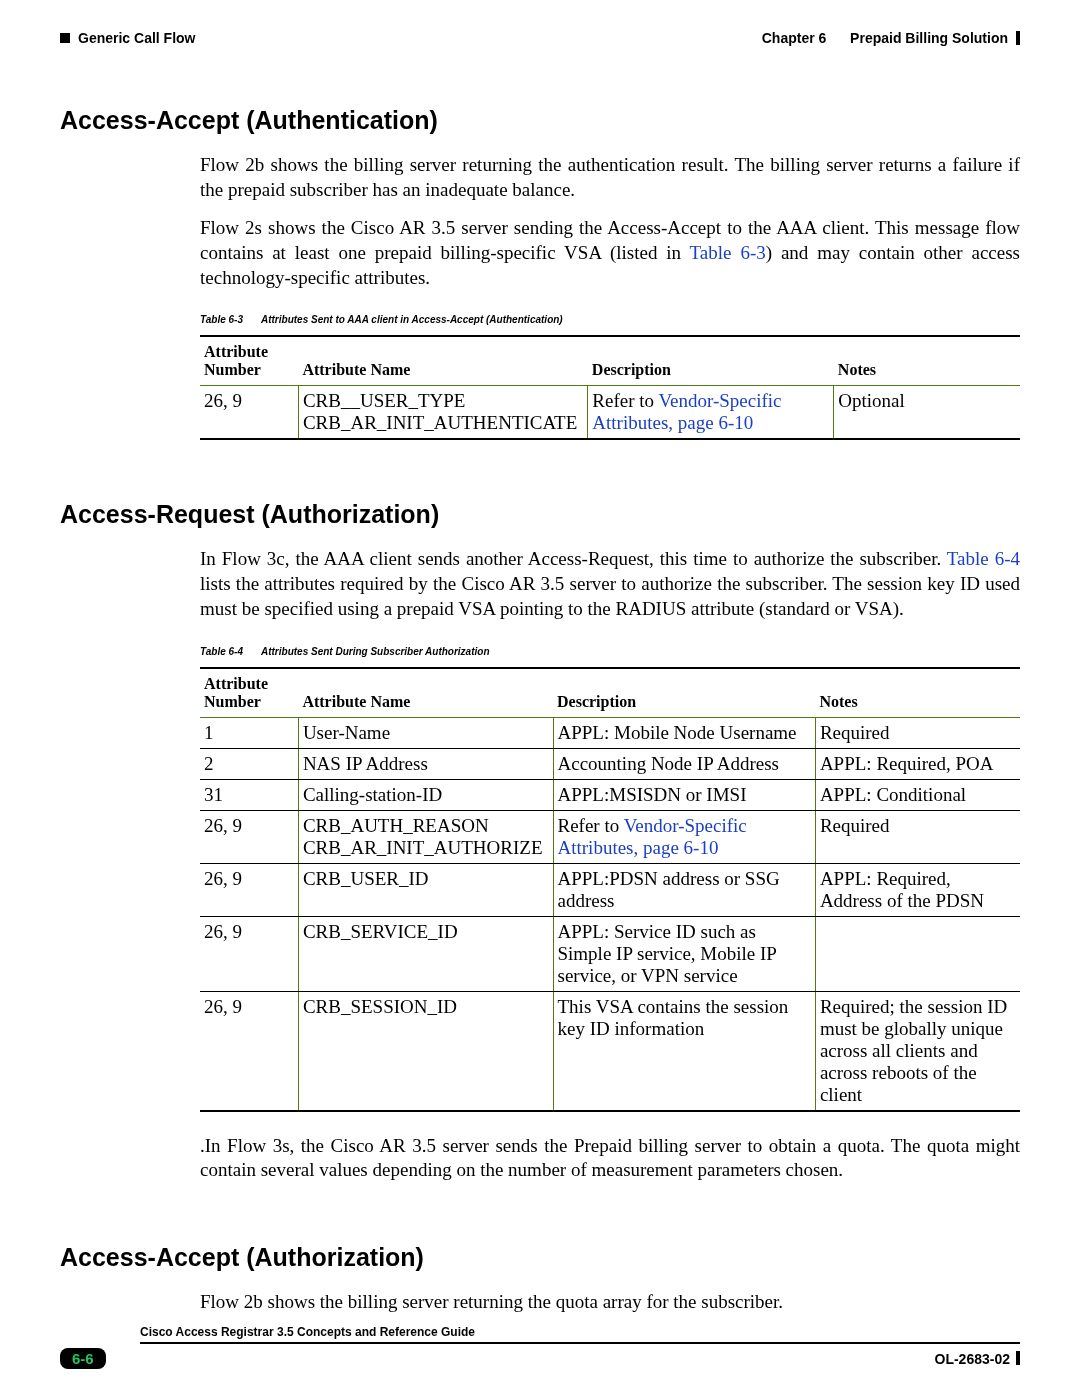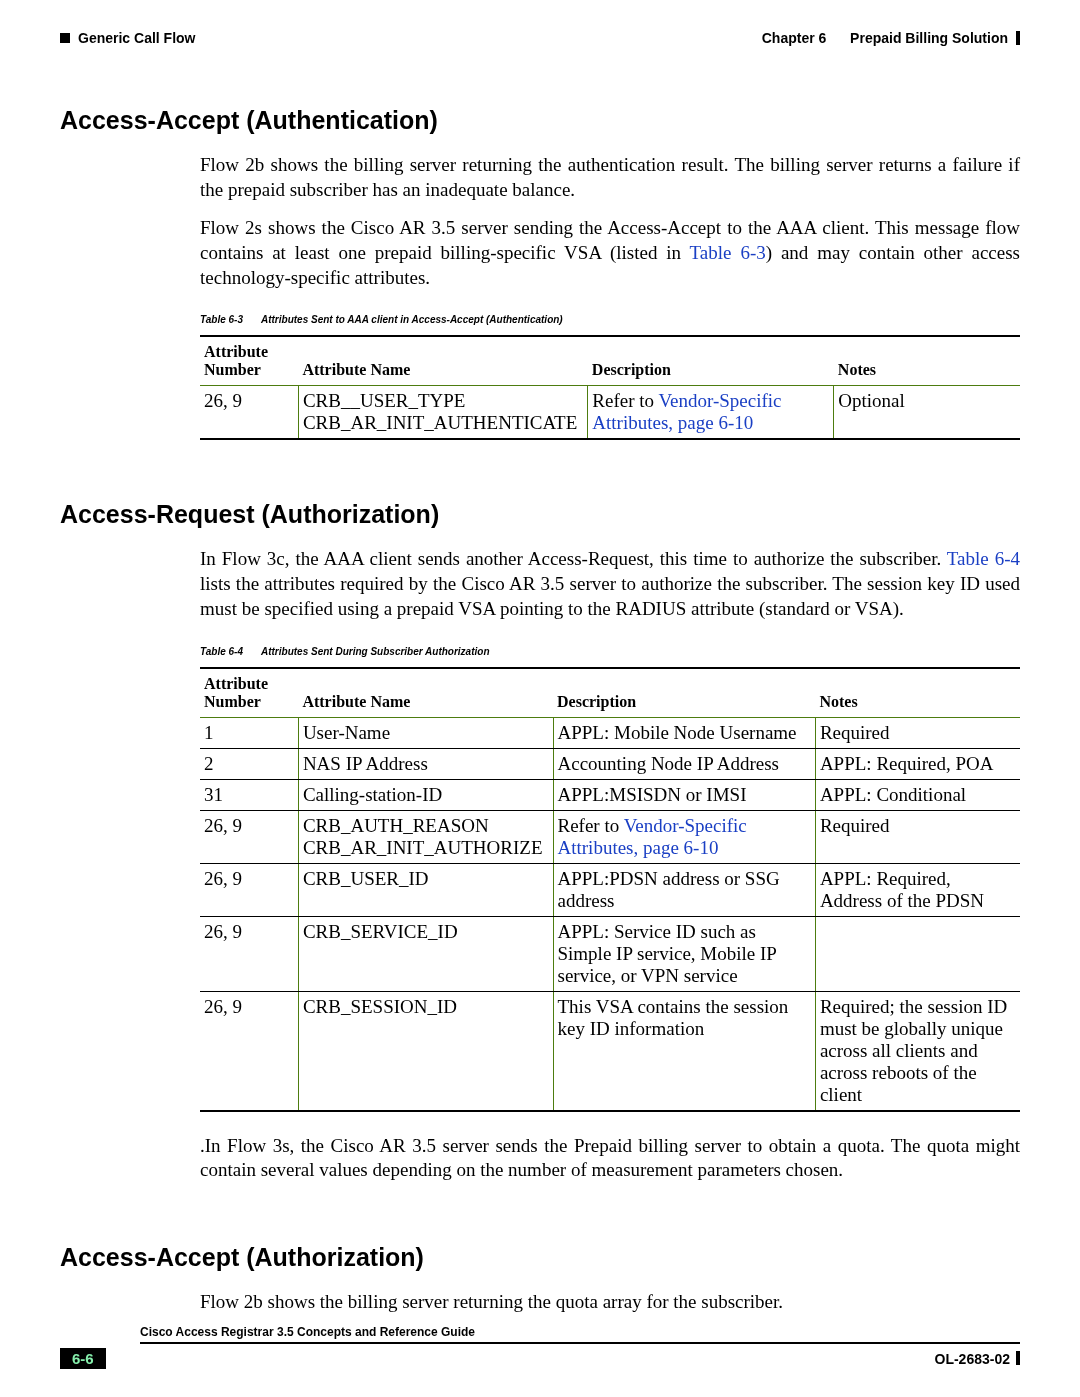--- a/index.html
+++ b/index.html
@@ -124,25 +124,26 @@
     padding-bottom: 3px;
   }
   .footer-row {
     display: flex;
     justify-content: space-between;
     align-items: center;
     margin-top: 4px;
   }
   .page-num-box {
     background: #000;
-    color: #86efac;
+    color: #22c55e;
     font-family: Arial, Helvetica, sans-serif;
     font-weight: bold;
     font-size: 15px;
     padding: 2px 12px;
+    border-radius: 8px;
   }
   .doc-id {
     font-family: Arial, Helvetica, sans-serif;
     font-size: 14px;
     font-weight: bold;
     display: flex;
     gap: 6px;
   }
   b { font-weight: normal; }
 </style>

